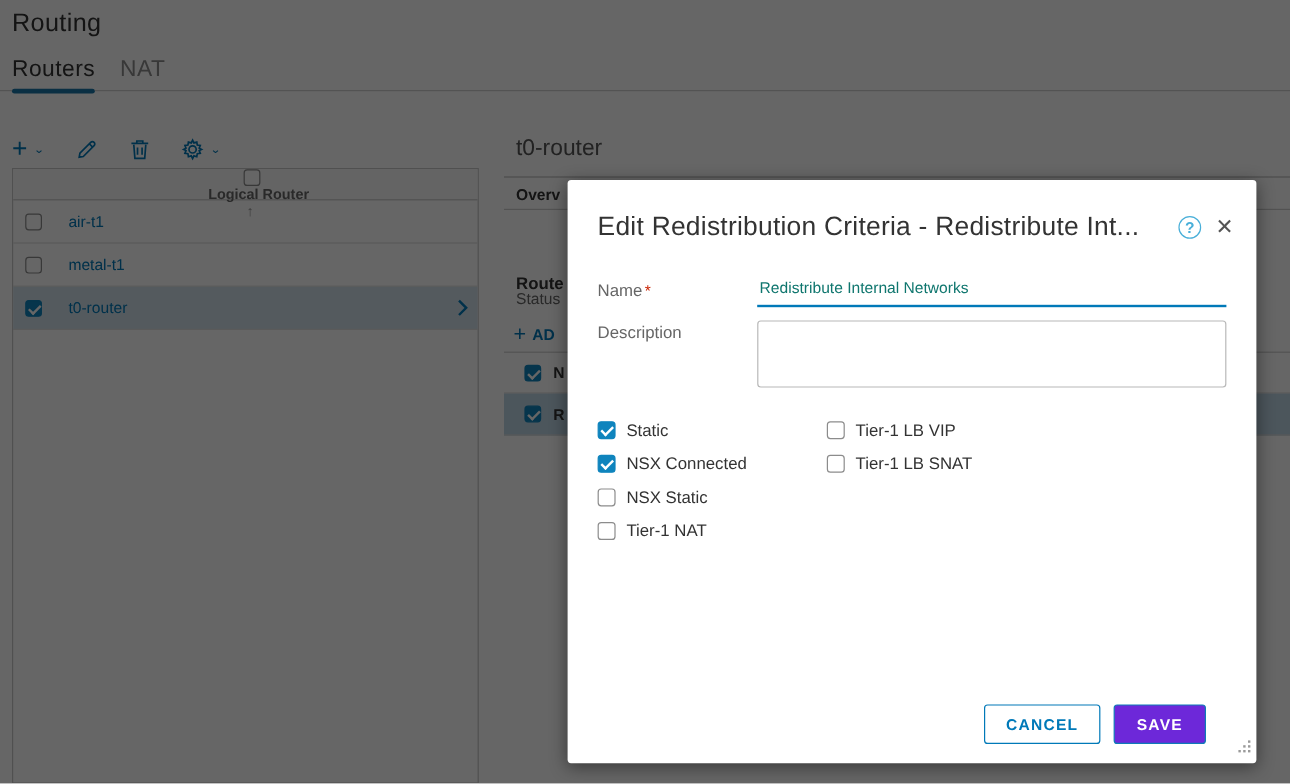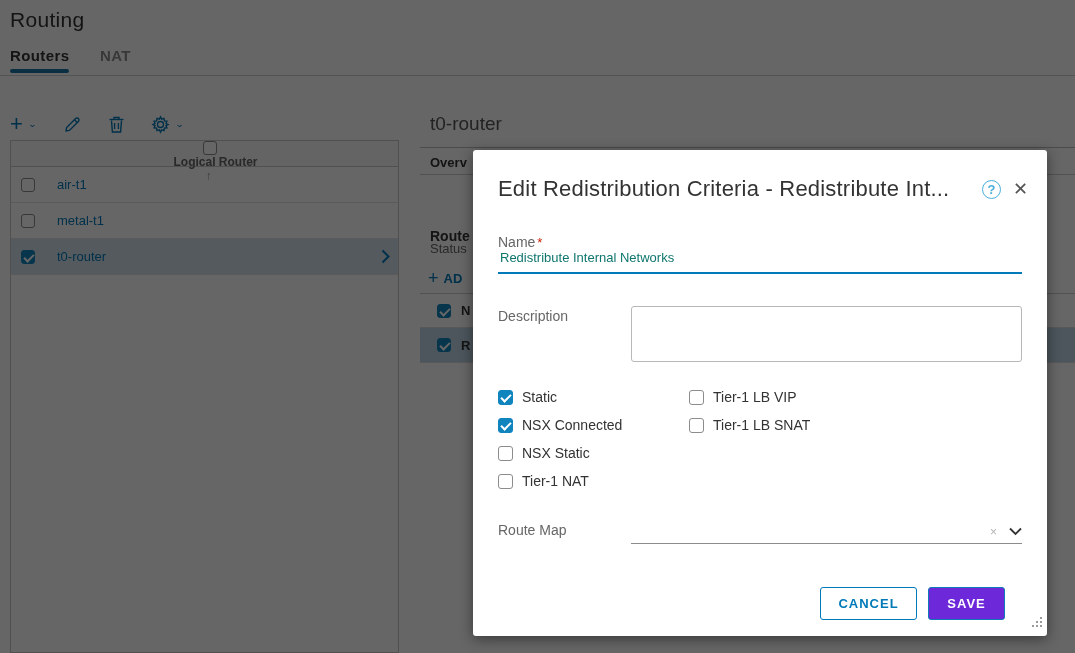--- a/index.html
+++ b/index.html
@@ -3,21 +3,21 @@
 <meta charset="utf-8">
 <style>
   * { margin:0; padding:0; box-sizing:border-box; }
   html,body { width:1075px; height:653px; }
   body { font-family:"Liberation Sans","DejaVu Sans",sans-serif; background:#fff; overflow:hidden; }
   .screen { position:relative; width:1075px; height:653px; background:#fff; overflow:hidden; }
 
   
   .page-title { position:absolute; left:10px; top:8px; font-size:21px; color:#333; font-weight:400; letter-spacing:.3px; }
   .tabbar { position:absolute; left:0; top:42px; width:1075px; height:34px; border-bottom:1px solid #cfcfcf; }
-  .tab { position:absolute; top:5px; font-size:15px; font-weight:700; letter-spacing:.4px; cursor:pointer; }
+  .tab { position:absolute; top:5px; font-size:19px; font-weight:400; letter-spacing:.4px; cursor:pointer; }
   .tab-active { left:10px; color:#333; }
   .tab-active::after { content:""; position:absolute; left:0; bottom:-9px; width:100%; height:4px; background:#1976a8; border-radius:2px; }
   .tab-inactive { left:100px; color:#8c8c8c; }
 
   
   .toolbar { position:absolute; left:10px; top:110px; height:28px; display:flex; align-items:center; color:#0079b8; }
   .tool { display:flex; align-items:center; cursor:pointer; color:#0079b8; }
   .tool + .tool { margin-left:26px; }
   .tool svg { display:block; }
   .caret { font-size:11px; color:#0079b8; margin-left:5px; transform:scaleY(.8); }
@@ -65,21 +65,21 @@
   .help-icon { width:19px; height:19px; border:1px solid #49afd9; border-radius:50%; color:#49afd9; font-size:13px;
                display:flex; align-items:center; justify-content:center; margin:0 10px 0 12px; cursor:pointer; font-weight:700; }
   .close-icon { font-size:18px; color:#555; cursor:pointer; line-height:1; padding:2px; }
 
   .modal-body { padding:30px 25px 0 25px; }
   .form-row { display:flex; }
   .form-label { width:133px; flex:none; font-size:14px; color:#666; padding-top:2px; }
   .req { color:#c92100; font-size:13px; margin-left:2px; }
   .form-field { flex:1; }
 
-  .row-name { margin-bottom:32px;flex-direction:column; }
+  .row-name { margin-bottom:11px; }
   .name-input { font-size:13px; color:#0f766e; padding:0 0 7px 2px; border-bottom:2px solid #0079b8; cursor:text; }
 
   .row-desc { margin-bottom:21px; }
   .desc-textarea { height:56px; border:1px solid #b8b8b8; border-radius:3px; background:#fff; cursor:text; }
 
   .row-sources { margin-bottom:25px; }
   .sources-grid { display:grid; grid-auto-flow:column; grid-template-rows:repeat(4,28px); grid-template-columns:191px auto; }
   .src-item { display:flex; align-items:center; }
   .src-item .cb { margin-right:9px; }
   .src-label { font-size:14px; color:#333; }
@@ -243,34 +243,20 @@
               <span class="src-label">Tier-1 LB VIP</span>
             </div>
             <div class="src-item">
               <span class="cb"></span>
               <span class="src-label">Tier-1 LB SNAT</span>
             </div>
           </div>
         </div>
       </div>
 
-      <div class="form-row row-routemap">
-        <div class="form-label">Route Map</div>
-        <div class="form-field">
-          <div class="select-field">
-            <span class="select-value"></span>
-            <span class="clear-x">×</span>
-            <span class="dd-chevron">
-              <svg width="13" height="9" viewBox="0 0 13 9" fill="none" stroke="#333" stroke-width="1.8">
-                  <path d="M1 1.5 L6.5 7 L12 1.5"></path>
-                </svg>
-            </span>
-          </div>
-        </div>
-      </div>
 
     </div>
 
     <div class="modal-footer">
       <button class="btn btn-cancel">CANCEL</button>
       <button class="btn btn-save">SAVE</button>
     </div>
 
     <span class="resize-grip"></span>
   </div>

